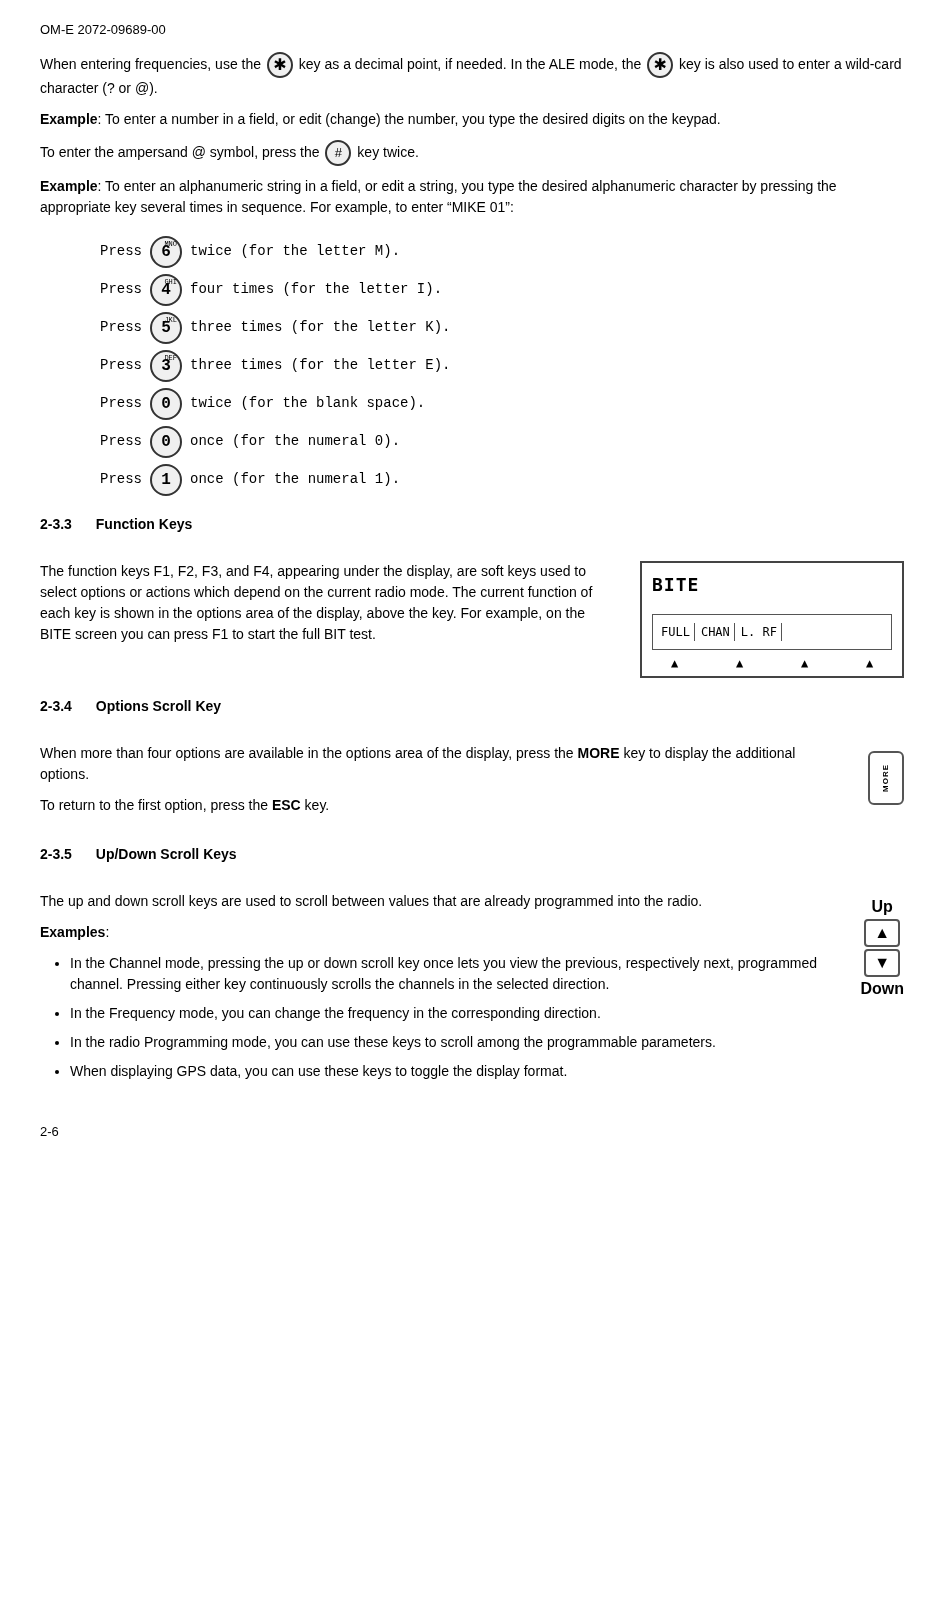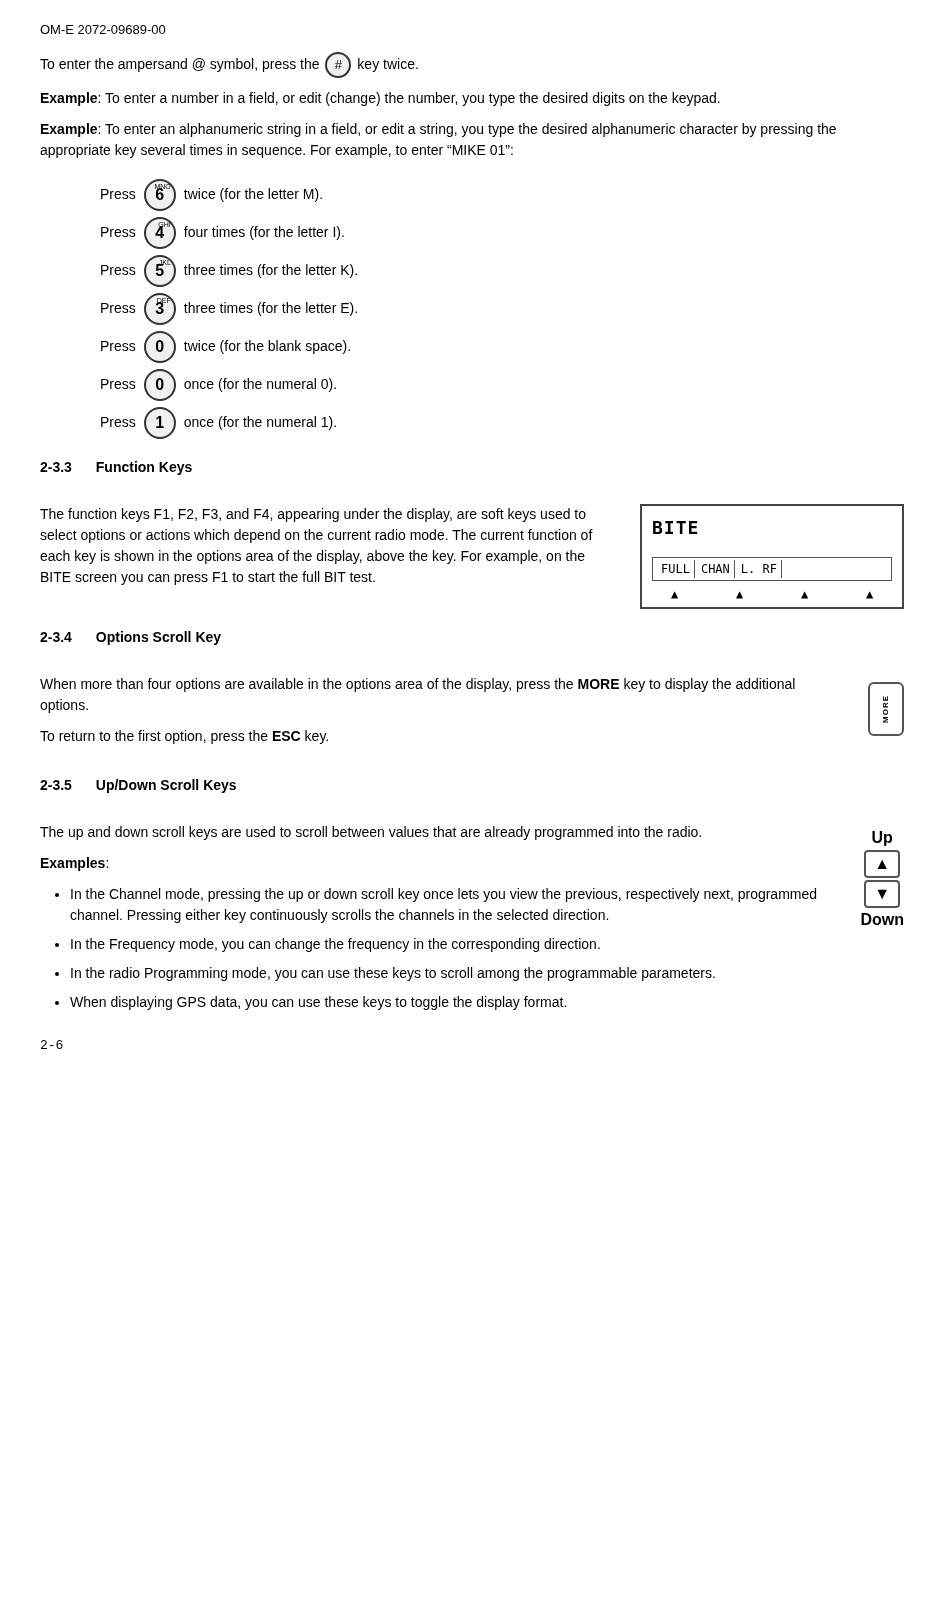--- a/index.html
+++ b/index.html
@@ -16,20 +16,21 @@
       margin-bottom: 12px;
     }
     .page-content {
       line-height: 1.5;
     }
     p {
       margin-bottom: 10px;
     }
     .example-block {
       margin: 18px 0 10px 0;
+      font-family: Liberation Mono, monospace;
     }
     .press-row {
       display: flex;
       align-items: center;
       margin: 6px 0 6px 60px;
       gap: 8px;
     }
     .key-circle {
       display: inline-flex;
       align-items: center;
@@ -89,21 +90,21 @@
       font-weight: bold;
       letter-spacing: 1px;
       margin-bottom: 16px;
     }
     .bite-options {
       display: flex;
       gap: 2px;
       margin-bottom: 4px;
       font-size: 12px;
       border: 1px solid #555;
-      padding: 2px 4px;
+      padding: 8px 4px;
     }
     .bite-options span {
       padding: 0 4px;
       border-right: 1px solid #555;
     }
     .bite-options span:last-child {
       border-right: none;
     }
     .bite-arrows {
       display: flex;
@@ -157,23 +158,22 @@
     }
     ul {
       margin-left: 30px;
       margin-bottom: 10px;
     }
     ul li {
       margin-bottom: 8px;
       line-height: 1.5;
     }
     .page-num {
-      margin-top: 13px;
+      margin-top: 30px;
       font-size: 13px;
-      font-family: Liberation Mono, monospace;
     }
     .key-star {
       display: inline-flex;
       align-items: center;
       justify-content: center;
       width: 26px;
       height: 26px;
       border-radius: 50%;
       border: 2px solid #333;
       font-size: 16px;
@@ -195,29 +195,36 @@
       margin: 0 2px;
     }
   </style>
 </head>
 <body>
 
 <div class="page-content">
 
   <div class="doc-id">OM-E 2072-09689-00</div>
 
+  <p>
+    <span>When entering frequencies, use the</span>
+    <span class="key-star">✱</span>
+    <span>key as a decimal point, if needed. In the ALE mode, the</span>
+    <span class="key-star">✱</span>
+    <span>key is also used to enter a wild-card character (? or @).</span>
+  </p>
+
+  <p>
+    <strong>Example</strong><span>: To enter a number in a field, or edit (change) the number, you type the desired digits on the keypad.</span>
+  </p>
 
   <p>
     <span>To enter the ampersand @ symbol, press the</span>
     <span class="key-hash">#</span>
     <span>key twice.</span>
-  </p>
-
-  <p>
-    <strong>Example</strong><span>: To enter a number in a field, or edit (change) the number, you type the desired digits on the keypad.</span>
   </p>
 
   <p>
     <strong>Example</strong><span>: To enter an alphanumeric string in a field, or edit a string, you type the desired alphanumeric character by pressing the appropriate key several times in sequence. For example, to enter “MIKE 01”:</span>
   </p>
 
   <div class="example-block" id="press-rows-container">
 
   <div class="press-row">
         <span class="press-text">Press</span>

